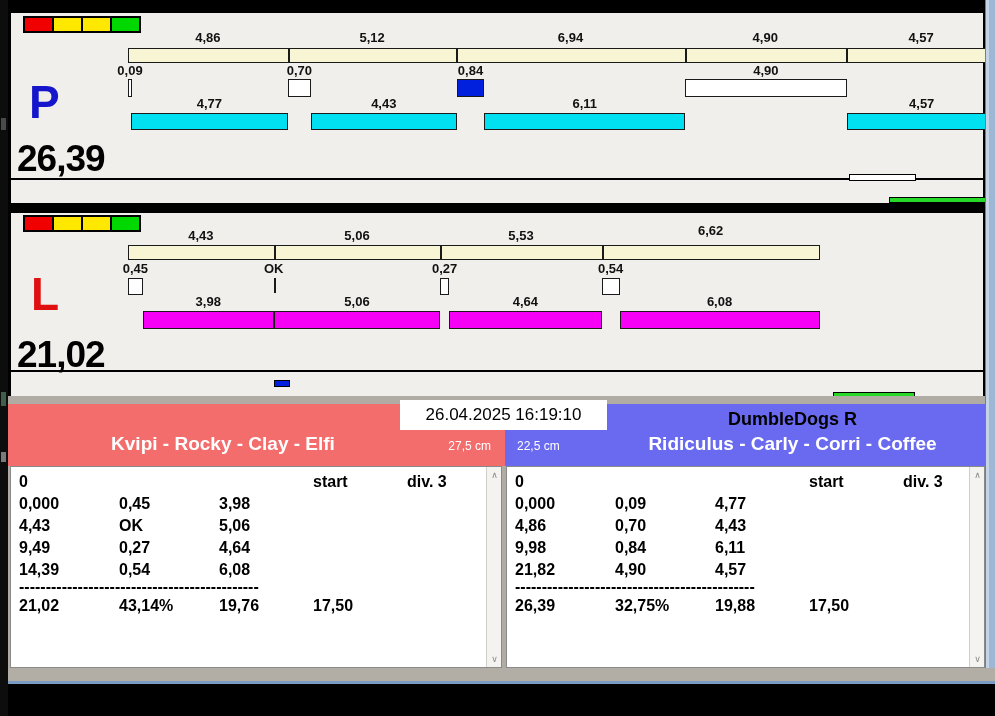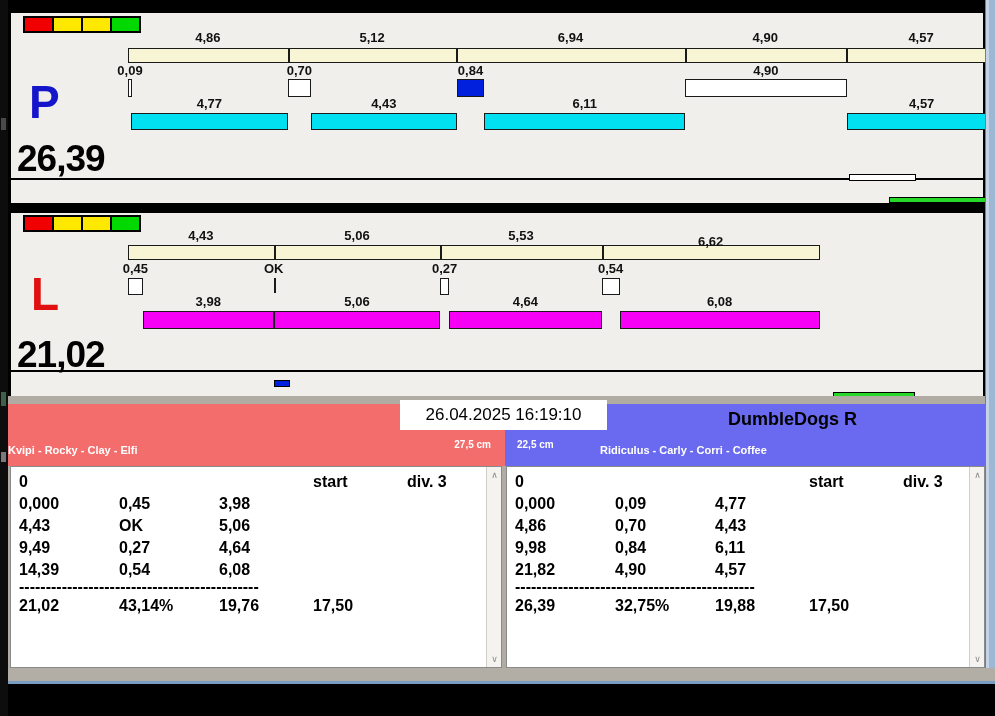--- a/index.html
+++ b/index.html
@@ -40,22 +40,22 @@
   .cotick { position:absolute; width:2px; background:#1a1a1a; }
   .runbar { position:absolute; border:1px solid #1a1a1a; }
   .hline { position:absolute; left:0; width:100%; height:2px; background:#000; }
   .mark { position:absolute; }
   .big-letter { position:absolute; font-weight:bold; font-size:46px; line-height:46px; }
   .big-total { position:absolute; font-weight:bold; font-size:37px; line-height:40px; color:#000; letter-spacing:-1px; }
   
   .bottom-backdrop { left:8px; top:396px; width:977px; height:276px; background:#b0aca4; }
   .team-header { position:absolute; top:404px; height:62px; }
   .team-title { position:absolute; top:5px; font-weight:bold; font-size:18px; color:#000; text-align:center; }
-  .team-members { position:absolute; top:40px; font-weight:bold; font-size:11px; color:#fff; text-align:left; }
-  .team-height { position:absolute; top:35px; font-weight:bold; font-size:10px; color:#fff; }
+  .team-members { position:absolute; top:29px; font-weight:bold; font-size:19px; color:#fff; text-align:center; }
+  .team-height { position:absolute; top:35px; font-weight:normal; font-size:12px; color:#fff; }
   .datetime-box {
     position:absolute; left:400px; top:400px; width:207px; height:30px;
     background:#fff; color:#000; font-size:17px; line-height:30px; text-align:center; white-space:nowrap;
   }
   .dtable { position:absolute; top:466px; height:202px; background:#fff; border:1px solid #8a8a8a; overflow:hidden; }
   .trow { display:grid; grid-template-columns:100px 100px 94px 94px auto; height:22px;
           font-weight:bold; font-size:16px; line-height:22px; color:#000; }
   .trow .c { padding-left:8px; overflow:hidden; white-space:nowrap; }
   .tsep { height:14px; font-weight:bold; font-size:16px; line-height:12px; padding-left:8px;
           width:300px; overflow:hidden; white-space:nowrap; }
@@ -131,21 +131,21 @@
         <div class="light" style="background: rgb(0, 216, 0);"></div>
       </div>
       <div class="segbar" style="left: 117px; top: 32px; width: 691.558px; height: 15px;">
         <div class="segdiv" style="left: 144.747px;"></div>
         <div class="segdiv" style="left: 311.221px;"></div>
         <div class="segdiv" style="left: 472.76px;"></div>
       </div>
       <div class="seglabel" style="left: 189.873px; top: 15px;">4,43</div>
       <div class="seglabel" style="left: 345.984px; top: 15px;">5,06</div>
       <div class="seglabel" style="left: 509.99px; top: 15px;">5,53</div>
-      <div class="seglabel" style="left: 699.659px; top: 21px;">6,62</div>
+      <div class="seglabel" style="left: 699.659px; top: 10px;">6,62</div>
       <div class="cobox" style="left: 117px; top: 65px; width: 14.805px; height: 17px; background: rgb(255, 255, 255);"></div>
       <div class="colabel" style="left: 124.403px; top: 48px;">0,45</div>
       <div class="runbar" style="left: 131.805px; top: 98px; width: 130.942px; height: 18px; background: rgb(246, 0, 246);"></div>
       <div class="runlabel" style="left: 197.276px; top: 81px;">3,98</div>
       <div class="cotick" style="left: 262.747px; top: 65px; height: 15px;"></div>
       <div class="colabel" style="left: 262.747px; top: 48px;">OK</div>
       <div class="runbar" style="left: 262.747px; top: 98px; width: 166.474px; height: 18px; background: rgb(246, 0, 246);"></div>
       <div class="runlabel" style="left: 345.984px; top: 81px;">5,06</div>
       <div class="cobox" style="left: 429.221px; top: 65px; width: 8.883px; height: 17px; background: rgb(255, 255, 255);"></div>
       <div class="colabel" style="left: 433.662px; top: 48px;">0,27</div>

